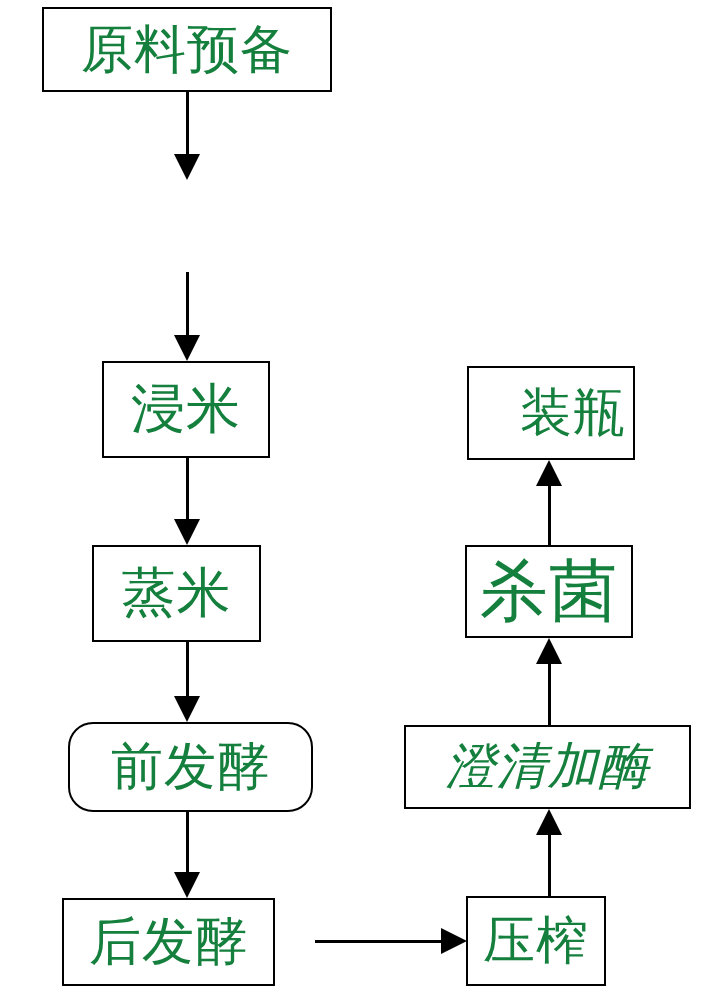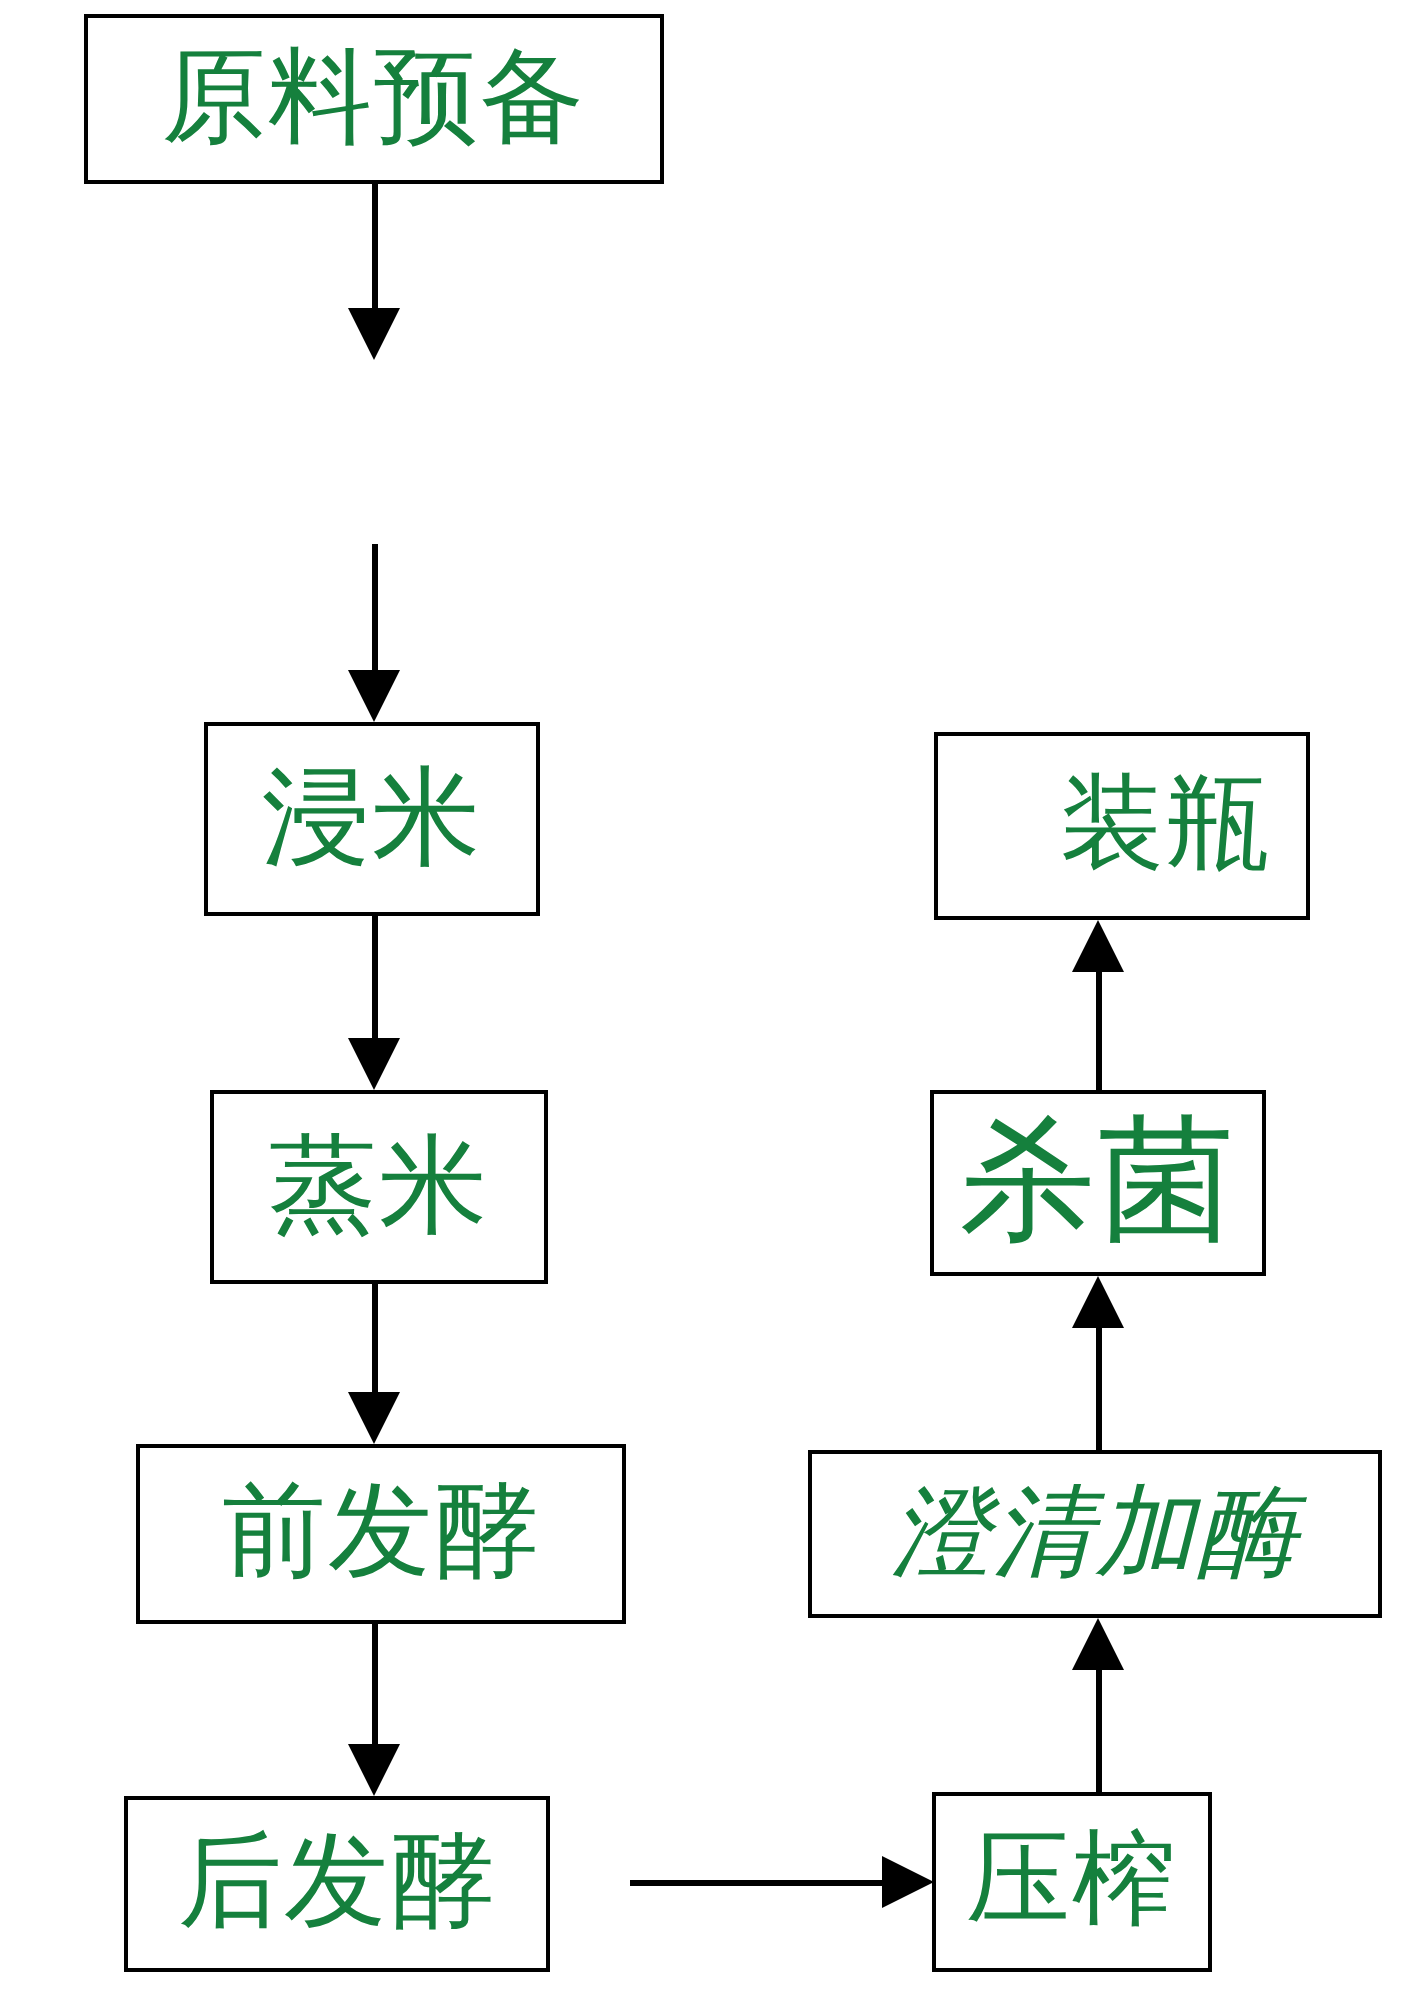--- a/index.html
+++ b/index.html
@@ -80,45 +80,45 @@
 
   <div class="node" style="left:42px; top:7px; width:290px; height:85px; font-size:52px;">
     <span class="label">原料预备</span>
   </div>
 
 
   <div class="node" style="left:102px; top:361px; width:168px; height:97px; font-size:54px;">
     <span class="label">浸米</span>
   </div>
 
-  <div class="node" style="left:105px; top:545px; width:169px; height:97px; font-size:54px;">
+  <div class="node" style="left:92px; top:545px; width:169px; height:97px; font-size:54px;">
     <span class="label">蒸米</span>
   </div>
 
-  <div class="node" style="left:68px; top:722px; width:245px; height:90px; font-size:52px;">
+  <div class="node" style="left:68px; top:722px; width:245px; height:90px; font-size:52px;border-radius:25px;">
     <span class="label">前发酵</span>
   </div>
 
   <div class="node" style="left:62px; top:898px; width:213px; height:88px; font-size:52px;">
     <span class="label">后发酵</span>
   </div>
 
   <div class="node" style="left:466px; top:896px; width:140px; height:90px; font-size:52px;">
     <span class="label">压榨</span>
   </div>
 
   <div class="node" style="left:404px; top:725px; width:287px; height:84px; font-size:50px;font-style:italic;">
     <span class="label">澄清加酶</span>
   </div>
 
   <div class="node" style="left:465px; top:545px; width:168px; height:93px; font-size:68px;">
     <span class="label">杀菌</span>
   </div>
 
-  <div class="node" style="left:467px; top:366px; width:188px; height:94px; font-size:52px;padding-left:44px;">
+  <div class="node" style="left:467px; top:366px; width:168px; height:94px; font-size:52px;padding-left:44px;">
     <span class="label">装瓶</span>
   </div>
 
   <div class="vline" style="left:186px; top:92px; height:63px;"></div>
   <div class="arrow-down" style="left:174px; top:154px;"></div>
 
   <div class="vline" style="left:186px; top:272px; height:64px;"></div>
   <div class="arrow-down" style="left:174px; top:335px;"></div>
 
   <div class="vline" style="left:186px; top:458px; height:62px;"></div>

